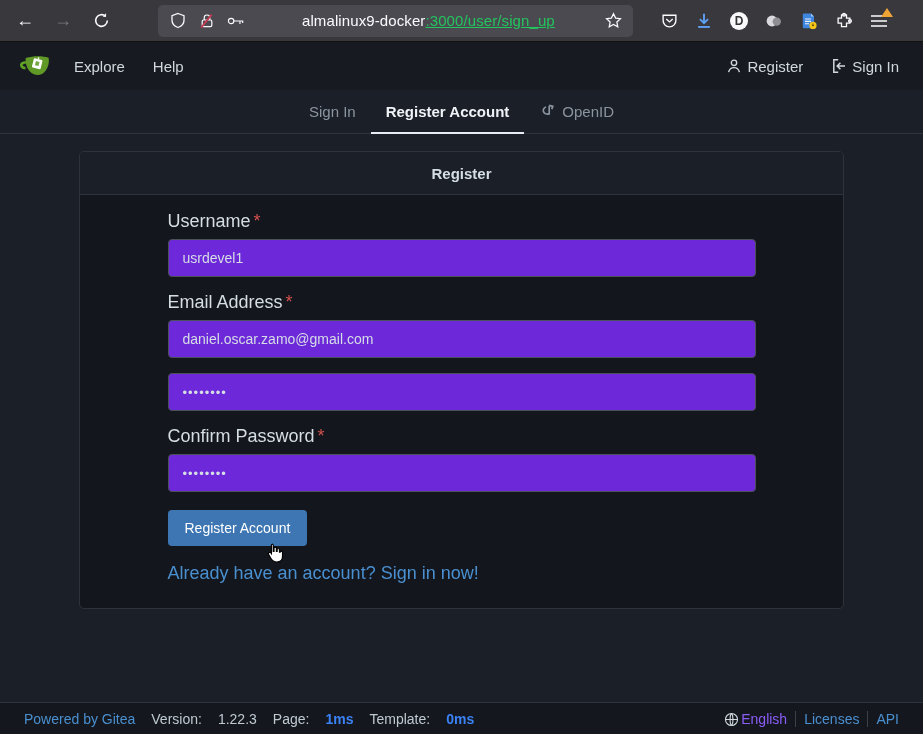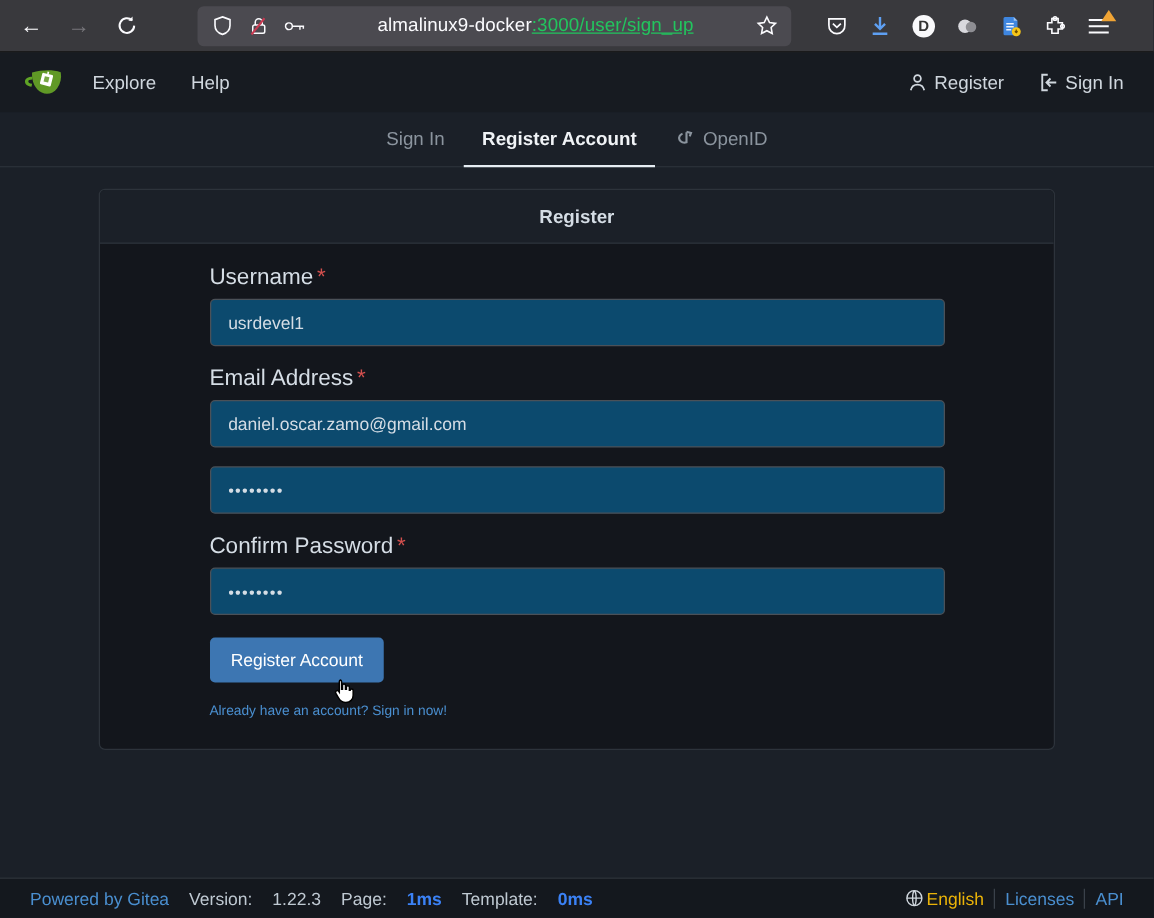--- a/index.html
+++ b/index.html
@@ -62,44 +62,44 @@
     height:43px; background:#1b2028; border-bottom:1px solid #2d333b;
     display:flex; align-items:center; justify-content:center;
     font-size:15px; font-weight:bold; color:#d5dde5;
   }
   .card-body { padding:16px 0 24px; }
   .form-col { width:588px; margin:0 auto; }
   .field { margin-bottom:15px; }
   .field label { display:block; margin-bottom:7px; font-size:18px; color:#d5dde5; font-weight:500; }
   .req { color:#d4504e; margin-left:3px; }
   .field input {
-    width:100%; height:38px; background:#0c4a6e; border:1px solid #4b5158; border-radius:4px;
+    width:100%; height:38px; background:#6d28d9; border:1px solid #4b5158; border-radius:4px;
     color:#d5dde5; font-size:14px; padding:0 14px; outline:none;
     font-family:"Liberation Sans","DejaVu Sans",sans-serif;
   }
   .field input.pwd { font-size:13px; letter-spacing:1px; }
   .btn-primary {
     margin-top:3px; height:36px; padding:0 17px; background:#3d76b2; color:#ffffff;
     border:none; border-radius:4px; font-size:14px; font-weight:500; cursor:pointer;
     font-family:"Liberation Sans","DejaVu Sans",sans-serif;
   }
-  .alt-link { display:inline-block; margin-top:17px; color:#4a8fd0; text-decoration:none; font-size:11px; }
+  .alt-link { display:inline-block; margin-top:17px; color:#4a8fd0; text-decoration:none; font-size:18px; }
 
   
   .footer {
     height:32px; background:#14181e; border-top:1px solid #2f353d; flex-shrink:0;
     display:flex; align-items:center; justify-content:space-between; padding:0 24px;
     font-size:14px; color:#bfc9d2;
   }
   .footer-left { display:flex; align-items:center; gap:16px; }
   .footer-right { display:flex; align-items:center; gap:8px; }
   .footer a { color:#4a8fd0; text-decoration:none; }
   .footer b { color:#3b82f6; }
   .v-div { width:1px; height:16px; background:#3a414a; }
-  .lang { display:flex; align-items:flex-start; gap:2px; color:#eab308; }
+  .lang { display:flex; align-items:flex-end; gap:2px; color:#8b5cf6; }
 
   .cursor { position:absolute; left:263px; top:541px; width:22px; height:24px; z-index:50; pointer-events:none; }
 </style>
 </head>
 <body>
 
 <div class="browser-bar">
   <div class="nav-btn">←</div>
   <div class="nav-btn disabled">→</div>
   <div class="nav-btn">

